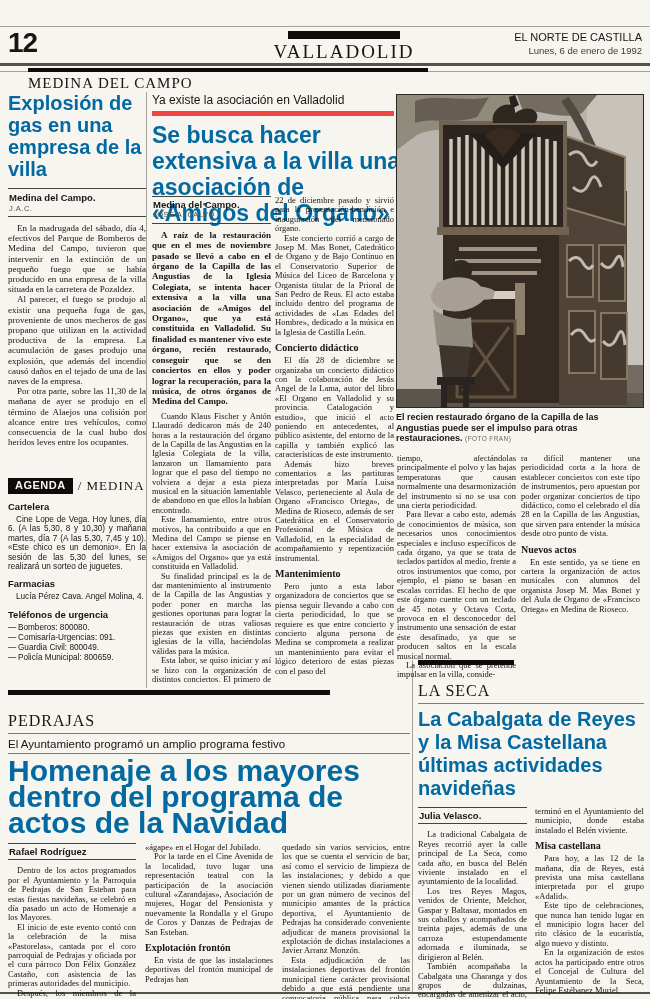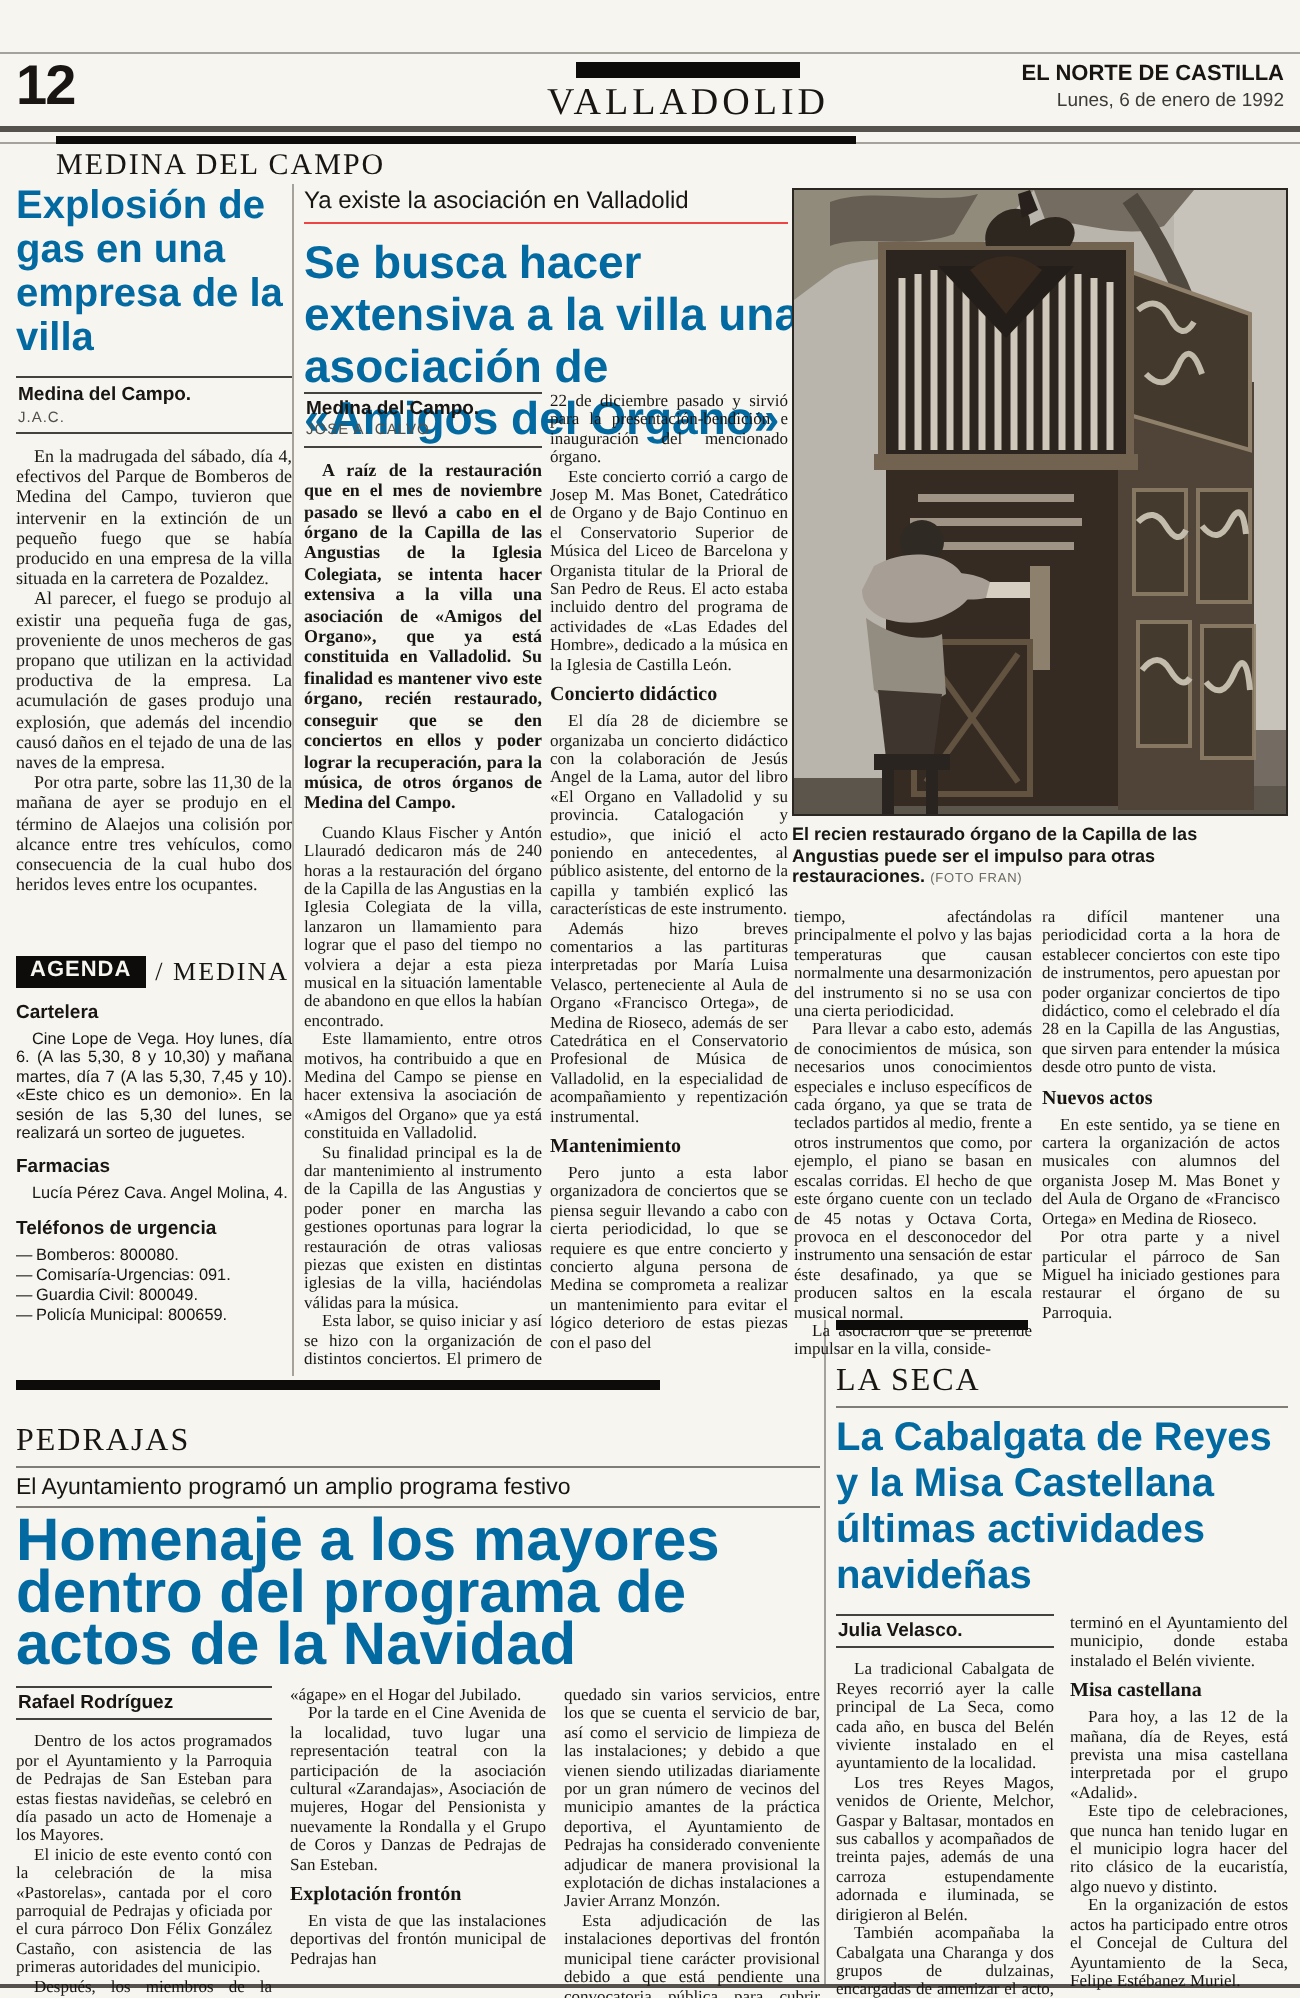--- a/index.html
+++ b/index.html
@@ -9,21 +9,21 @@
   .rule{position:absolute;background:#55524d;}
   .hair{position:absolute;background:#a5a29b;}
   .bar{position:absolute;background:#0d0c0b;}
 
   
   #page-number{left:8px;top:29px;font:bold 28px/28px "Liberation Sans",sans-serif;letter-spacing:-1px;}
   #mast-bar{left:288px;top:31px;width:112px;height:8px;}
   #mast-section{left:230px;top:41px;width:228px;text-align:center;
                 font:19px/22px "Liberation Serif",serif;letter-spacing:2px;}
   #mast-right{right:8px;top:31px;text-align:right;font-family:"Liberation Sans",sans-serif;}
-  #mast-paper{font-weight:bold;font-size:11px;line-height:12px;}
+  #mast-paper{font-weight:normal;font-size:11px;line-height:12px;}
   #mast-date{font-size:9.5px;color:#3d3b37;margin-top:2px;}
   #medina-label{left:28px;top:75px;font:15px/17px "Liberation Serif",serif;letter-spacing:1px;}
 
   
   h1,h2,h3{margin:0;font-family:"Liberation Sans",sans-serif;font-weight:bold;color:#0369a1;}
   .byline{border-top:1px solid #44423e;border-bottom:1px solid #44423e;
           padding:3px 1px;margin:0 0 6px 0;font-family:"Liberation Sans",sans-serif;}
   .byline .place{font-weight:bold;font-size:9.5px;display:block;}
   .byline .author{font-size:7.5px;color:#53504a;letter-spacing:.5px;display:block;margin-top:1px;}
   .bodytext p{margin:0;text-indent:9px;text-align:justify;}
@@ -43,21 +43,21 @@
                padding:2px 7px 3px;letter-spacing:.5px;}
   #agenda-rest{font:13px "Liberation Serif",serif;letter-spacing:1px;margin-left:5px;}
   #agenda h5{margin:7px 0 3px 0;font-size:9.5px;font-weight:bold;}
   #agenda .atext{font-size:8.2px;line-height:9.4px;text-align:justify;text-indent:8px;margin:0;}
   #agenda ul{list-style:none;margin:2px 0 0 0;padding:0;font-size:8.2px;line-height:10px;}
   #agenda li{padding-left:10px;position:relative;}
   #agenda li:before{content:"—";position:absolute;left:0;}
 
   
   #organ{left:152px;top:92px;width:492px;}
-  #organ-kicker{width:242px;border-bottom:1px solid #ef4444;padding:1px 0 4px 0;
+  #organ-kicker{width:242px;border-bottom:5px solid #ef4444;padding:1px 0 4px 0;
                 font:12px "Liberation Sans",sans-serif;}
   #organ h1{width:254px;font-size:23px;line-height:26px;margin-top:6px;}
   .ocol{position:absolute;width:119px;font-size:8.5px;line-height:9.4px;overflow:hidden;}
   #ocol1{left:0;top:104px;height:488px;}
   #ocol2{left:123px;top:104px;height:488px;}
   #ocol3{left:245px;top:362px;height:230px;}
   #ocol4{left:369px;top:362px;height:230px;}
 
   
   #photo-wrap{position:absolute;left:244px;top:2px;width:248px;}
@@ -165,21 +165,20 @@
       </div>
     <div class="ocol bodytext" id="ocol3">
         <p class="cont">tiempo, afectándolas principalmente el polvo y las bajas temperaturas que causan normalmente una desarmonización del instrumento si no se usa con una cierta periodicidad.</p>
         <p>Para llevar a cabo esto, además de conocimientos de música, son necesarios unos conocimientos especiales e incluso específicos de cada órgano, ya que se trata de teclados partidos al medio, frente a otros instrumentos que como, por ejemplo, el piano se basan en escalas corridas. El hecho de que este órgano cuente con un teclado de 45 notas y Octava Corta, provoca en el desconocedor del instrumento una sensación de estar éste desafinado, ya que se producen saltos en la escala musical normal.</p>
         <p>La asociación que se pretende impulsar en la villa, conside-</p>
       </div>
     <div class="ocol bodytext" id="ocol4">
         <p class="cont">ra difícil mantener una periodicidad corta a la hora de establecer conciertos con este tipo de instrumentos, pero apuestan por poder organizar conciertos de tipo didáctico, como el celebrado el día 28 en la Capilla de las Angustias, que sirven para entender la música desde otro punto de vista.</p>
         <h4 class="subhead">Nuevos actos</h4>
         <p>En este sentido, ya se tiene en cartera la organización de actos musicales con alumnos del organista Josep M. Mas Bonet y del Aula de Organo de «Francisco Ortega» en Medina de Rioseco.</p>
-        <p>Por otra parte y a nivel particular el párroco de San Miguel ha iniciado gestiones para restaurar el órgano de su Parroquia.</p>
       </div>
 
     <div id="photo-wrap">
       <div id="photo-frame">
         <svg width="246" height="312" viewBox="0 0 246 312" xmlns="http://www.w3.org/2000/svg">
           <rect x="0" y="0" width="246" height="312" fill="#b7b3aa"></rect>
           <rect x="190" y="0" width="56" height="312" fill="#c6c2b9"></rect>
 
           <path d="M0,0 L120,0 L95,26 C70,38 40,30 20,40 L0,55 Z" fill="#8d8778"></path>
           <path d="M18,6 C40,-2 70,8 92,2 L80,22 C58,30 34,22 18,28 Z" fill="#5f584c"></path>

